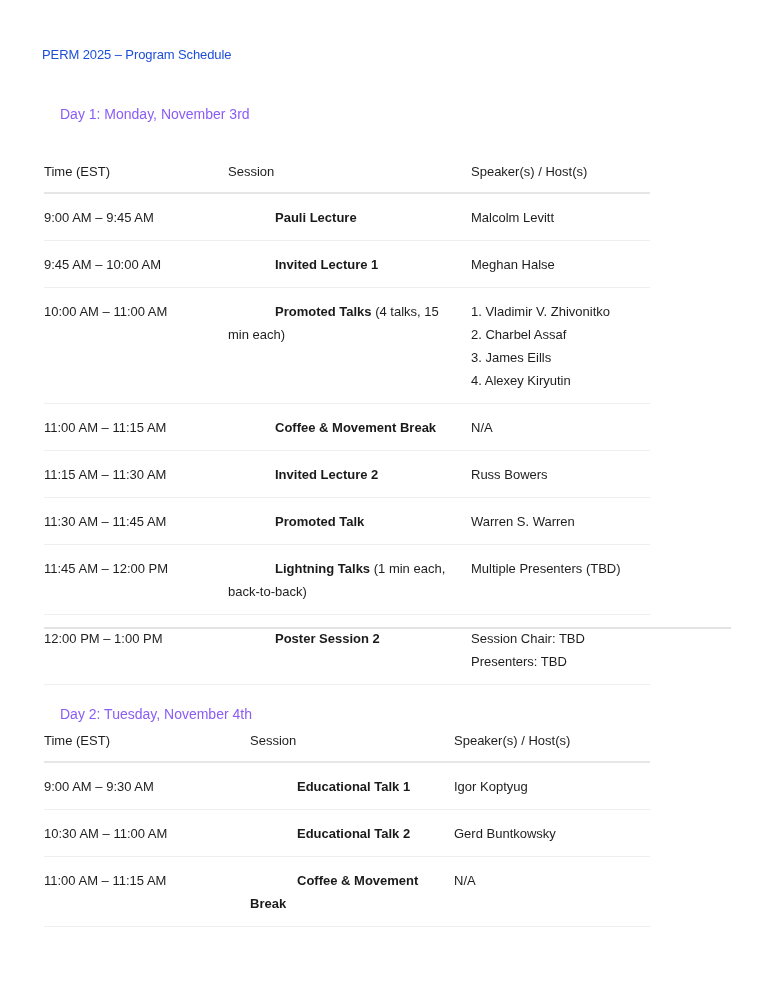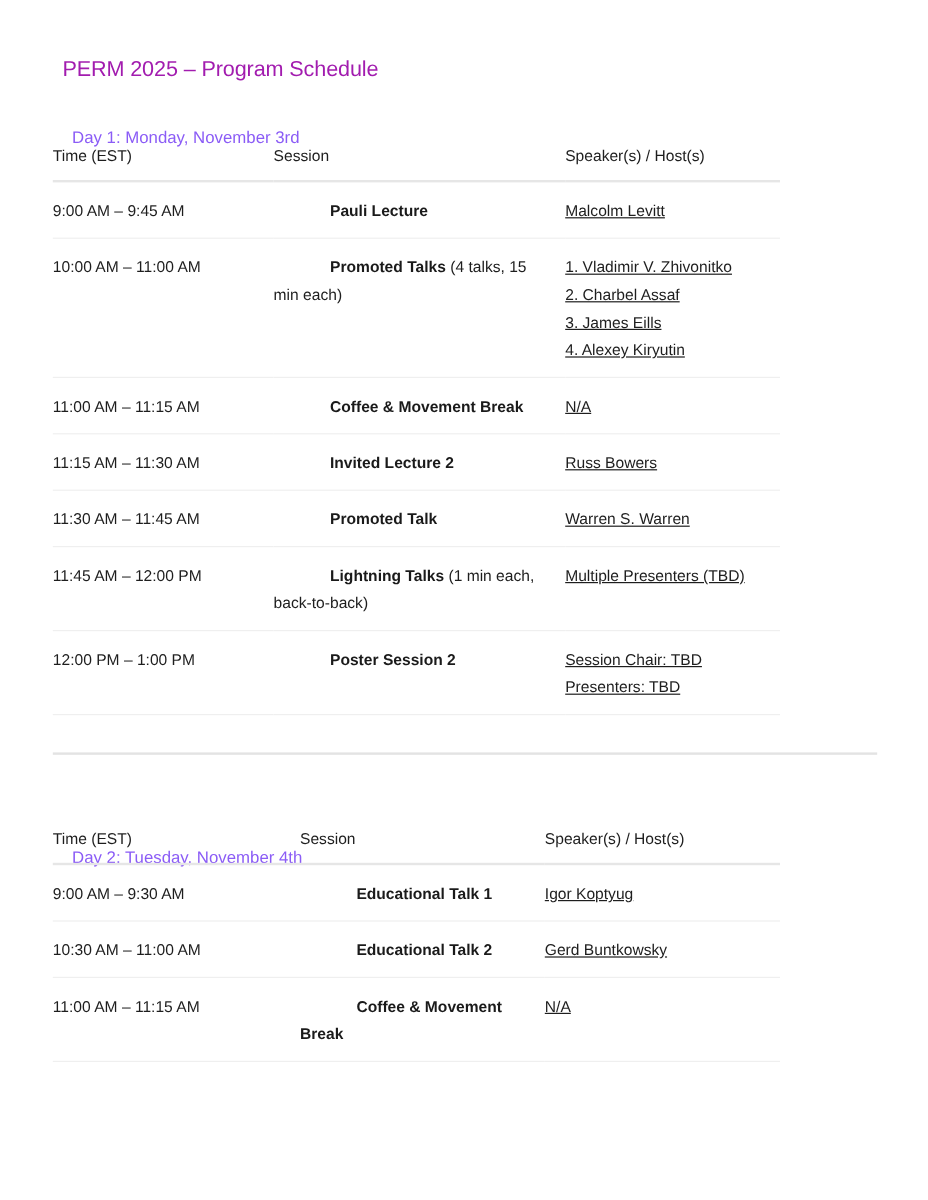--- a/index.html
+++ b/index.html
@@ -2,43 +2,43 @@
 <html><head>
 <meta charset="utf-8">
 <style>
   html, body { margin: 0; padding: 0; background: #ffffff; }
   body {
     width: 773px; height: 1000px; overflow: hidden; position: relative;
     font-family: "Liberation Sans", "DejaVu Sans", sans-serif;
     color: #1a1a1a;
   }
   .page-title {
-    position: absolute; left: 52px; top: 47px;
-    font-size: 18px; font-weight: 500; margin: 0; color: #a21caf;
+    position: absolute; left: 42px; top: 47px;
+    font-size: 13px; font-weight: 500; margin: 0; color: #1d4ed8;
     letter-spacing: -0.1px;
   }
   .day-title {
     position: absolute; left: 44px;
     font-size: 14px; font-weight: 500; margin: 16px; color: #8b5cf6;
   }
   table {
     position: absolute; left: 44px; border-collapse: collapse;
-    font-size: 13px; color: #1e1e1e;
+    font-size: 13px; color: #1e1e1e; margin-top: 42px;
   }
   th {
     text-align: left; font-weight: 500; font-size: 13px; color: #1e1e1e;
     padding: 0 0 6px 0; height: 22px; vertical-align: top;
     border-bottom: 2px solid #e6e6e6;
   }
   td {
     vertical-align: top; padding: 12px 0 11px 0; line-height: 23px;
     border-bottom: 1px solid #efefef;
   }
   .sess-bold { font-weight: 700; color: #1a1a1a; padding-left: 47px; }
-  .spk-line { display: block; text-decoration: underline; }
+  .spk-line { display: block; }
   .divider {
     position: absolute; left: 44px; top: 627px; width: 687px; height: 0;
     border-top: 2px solid #e3e3e3;
   }
   #t1 { top: 122px; width: 606px; }
   #t1 col.c1 { width: 184px; } #t1 col.c2 { width: 243px; } #t1 col.c3 { width: 179px; }
   #t2 { top: 691px; width: 606px; }
   #t2 col.c1 { width: 206px; } #t2 col.c2 { width: 204px; } #t2 col.c3 { width: 196px; }
   #t2 td:nth-child(2) { padding-right: 12px; }
   #t1 td:nth-child(2) { padding-right: 20px; }
@@ -61,20 +61,27 @@
       <th>Session</th>
       <th>Speaker(s) / Host(s)</th>
     </tr>
   </thead>
   <tbody>
       <tr>
         <td>9:00 AM – 9:45 AM</td>
         <td><span class="sess-bold">Pauli Lecture</span><span></span></td>
         <td>
           <span class="spk-line">Malcolm Levitt</span>
+        </td>
+      </tr>
+      <tr>
+        <td>9:45 AM – 10:00 AM</td>
+        <td><span class="sess-bold">Invited Lecture 1</span><span></span></td>
+        <td>
+          <span class="spk-line">Meghan Halse</span>
         </td>
       </tr>
       <tr>
         <td>10:00 AM – 11:00 AM</td>
         <td><span class="sess-bold">Promoted Talks</span><span> (4 talks, 15 min each)</span></td>
         <td>
           <span class="spk-line">1. Vladimir V. Zhivonitko</span>
           <span class="spk-line">2. Charbel Assaf</span>
           <span class="spk-line">3. James Eills</span>
           <span class="spk-line">4. Alexey Kiryutin</span>

